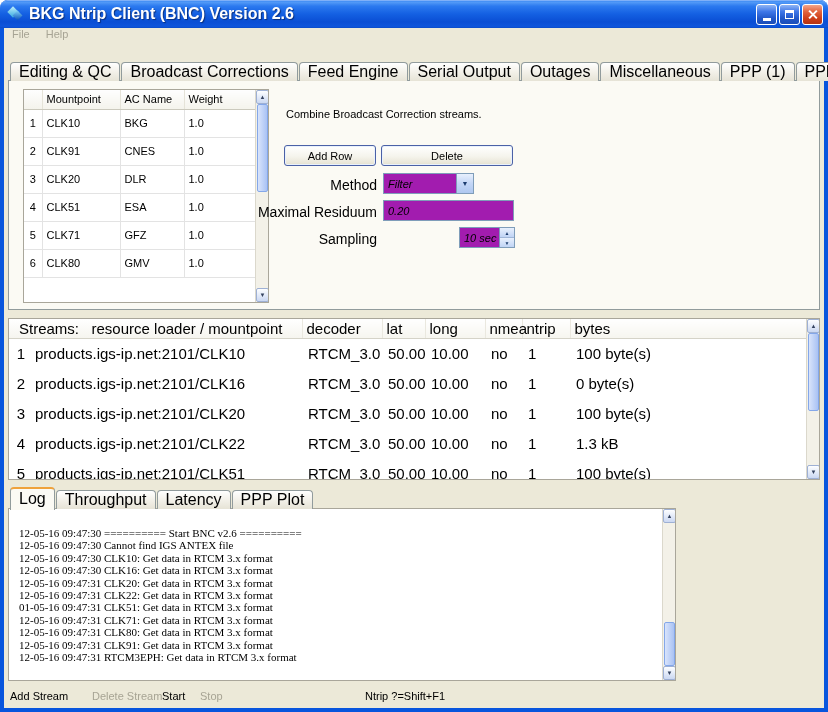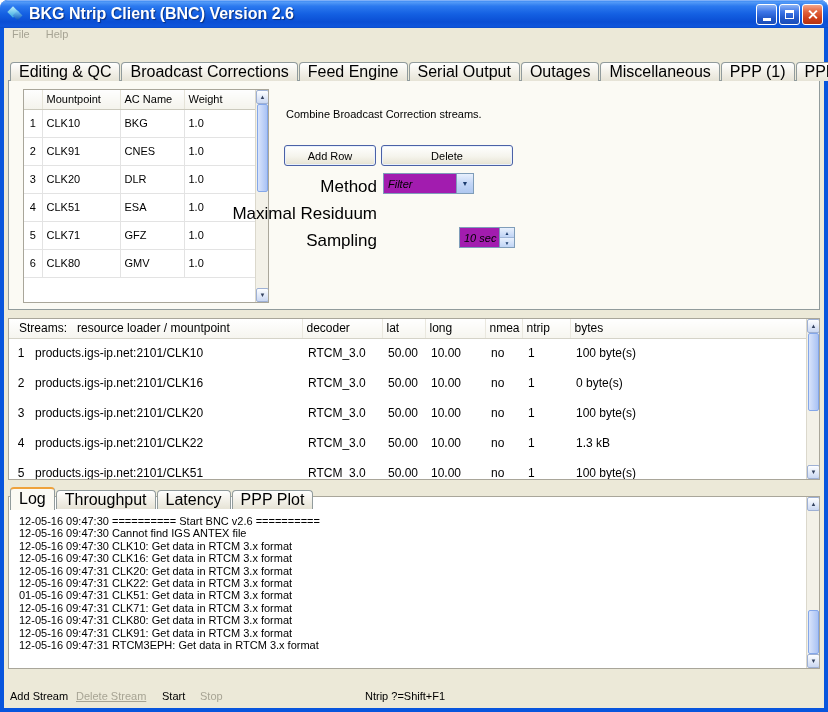--- a/index.html
+++ b/index.html
@@ -43,39 +43,39 @@
   
   .vscroll{position:absolute;top:0;right:0;bottom:0;width:13px;background:#F3F1E8;border-left:1px solid #DBD8CC;}
   .sab{position:absolute;left:0;width:13px;height:14px;display:flex;align-items:center;justify-content:center;font-size:6px;color:#34425F;
     background:linear-gradient(180deg,#FDFEFF,#CBD8F2);border:1px solid #9EB0D4;border-radius:2px;}
   .sab.up{top:0;} .sab.down{bottom:0;}
   .sthumb{position:absolute;left:1px;width:11px;background:linear-gradient(90deg,#D9E4FB,#A9C2F4);border:1px solid #84A7E9;border-radius:2px;}
   
   .desc{position:absolute;left:277px;top:27px;font-size:11px;}
   .xpbtn{position:absolute;height:21px;border:1px solid #4B61A6;border-radius:3px;font-size:11px;display:flex;align-items:center;justify-content:center;
     background:linear-gradient(180deg,#FFFFFF 0%,#F5F4EC 55%,#E9E6D8 90%,#DFDBC8 100%);box-shadow:inset 0 0 0 1px #E9F1FC;text-align:right;}
-  .plabel{position:absolute;font-size:17px;text-align:right;}
+  .plabel{position:absolute;font-size:14px;text-align:right;}
   .combo,.field,.spin{position:absolute;height:21px;background:#a21caf;border:1px solid #7F9DB9;font-size:11px;display:flex;align-items:center;font-style:italic;}
   .combo .val,.spin .val{flex:1;padding-left:4px;}
   .cbtn{width:17px;height:100%;background:linear-gradient(180deg,#E8F0FD,#C3D6F6 50%,#AFC8F0);border-left:1px solid #7F9DB9;display:flex;align-items:center;justify-content:center;font-size:7px;color:#1B3C6E;}
   .field{padding-left:4px;}
   .sbtns{width:15px;height:100%;display:flex;flex-direction:column;border-left:1px solid #7F9DB9;}
   .sb{flex:1;display:flex;align-items:center;justify-content:center;font-size:5px;color:#1B3C6E;background:linear-gradient(180deg,#E8F0FD,#C0D4F5);}
   .sb.dn{border-top:1px solid #9FB6D8;}
   
   .streams{position:absolute;left:4px;top:290px;width:812px;height:162px;background:#fff;border:1px solid #A9A69A;overflow:hidden;}
-  table.stable{border-collapse:collapse;table-layout:fixed;width:797px;font-size:12px;padding-left:20px;}
+  table.stable{border-collapse:collapse;table-layout:fixed;width:797px;font-size:15px;padding-left:20px;}
   .stable th{height:19px;background:linear-gradient(180deg,#FFFFFF,#F6F5EF);border-bottom:1px solid #D5D3C8;border-right:1px solid #EAE8DF;font-weight:normal;text-align:left;padding:0 0 0 4px;white-space:pre;}
   .stable th.stream-h{padding-left:10px;}
   .stable td{height:30px;padding:0 0 0 6px;white-space:nowrap;}
   .stable td.num{text-align:center;padding:0;}
   .stable td.mp{padding-left:2px;margin-left:43px;}
   
   .btabs{position:absolute;left:4px;top:459px;width:812px;height:22px;display:flex;align-items:flex-end;padding-left:2px;z-index:3;}
-  .logbox{position:absolute;left:4px;top:468px;width:812px;height:173px;background:#fff;border:1px solid #A9A69A;overflow:hidden;}
+  .logbox{position:absolute;left:4px;top:480px;width:668px;height:173px;background:#fff;border:1px solid #A9A69A;overflow:hidden;font-family:Liberation Serif, serif;}
   .logcontent{position:absolute;left:0;top:0;right:13px;bottom:0;padding:18px 0 0 10px;font-size:11px;line-height:12.4px;color:#000;}
   
   .statusbar{position:absolute;left:0;top:656px;width:820px;height:24px;font-size:11px;}
   .sb-item{position:absolute;top:6px;white-space:nowrap;}
   .disabled{color:#A7A494;}
 </style>
 </head>
 <body>
 
 <div class="window">
@@ -191,20 +191,21 @@
       <div class="xpbtn" style="left:275px;top:64px;width:92px;">Add Row</div>
       <div class="xpbtn" style="left:372px;top:64px;width:132px;">Delete</div>
 
       <div class="plabel" style="left:260px;top:96px;width:108px;">Method</div>
       <div class="combo" style="left:374px;top:92px;width:91px;">
         <span class="val">Filter</span>
         <span class="cbtn">▼</span>
       </div>
 
       <div class="plabel" style="left:220px;top:123px;width:148px;">Maximal Residuum</div>
+      <div class="field" style="left:374px;top:119px;width:131px;">0.20</div>
 
       <div class="plabel" style="left:260px;top:150px;width:108px;">Sampling</div>
       <div class="spin" style="left:450px;top:146px;width:56px;">
         <span class="val">10 sec</span>
         <span class="sbtns">
           <span class="sb">▲</span>
           <span class="sb dn">▼</span>
         </span>
       </div>
     </div>
@@ -315,20 +316,20 @@
       </div>
       <div class="vscroll">
         <span class="sab up">▲</span>
         <span class="sthumb" style="top:113px;height:44px;"></span>
         <span class="sab down">▼</span>
       </div>
     </div>
 
     <div class="statusbar">
       <span class="sb-item" style="left:6px;">Add Stream</span>
-      <span class="sb-item disabled" style="left:72px;text-decoration:underline;">Delete Stream</span>
+      <span class="sb-item disabled" style="left:88px;">Delete Stream</span>
       <span class="sb-item" style="left:158px;">Start</span>
       <span class="sb-item disabled" style="left:196px;">Stop</span>
       <span class="sb-item" style="left:361px;">Ntrip ?=Shift+F1</span>
     </div>
 
   </div>
 </div>
 
 </body></html>

